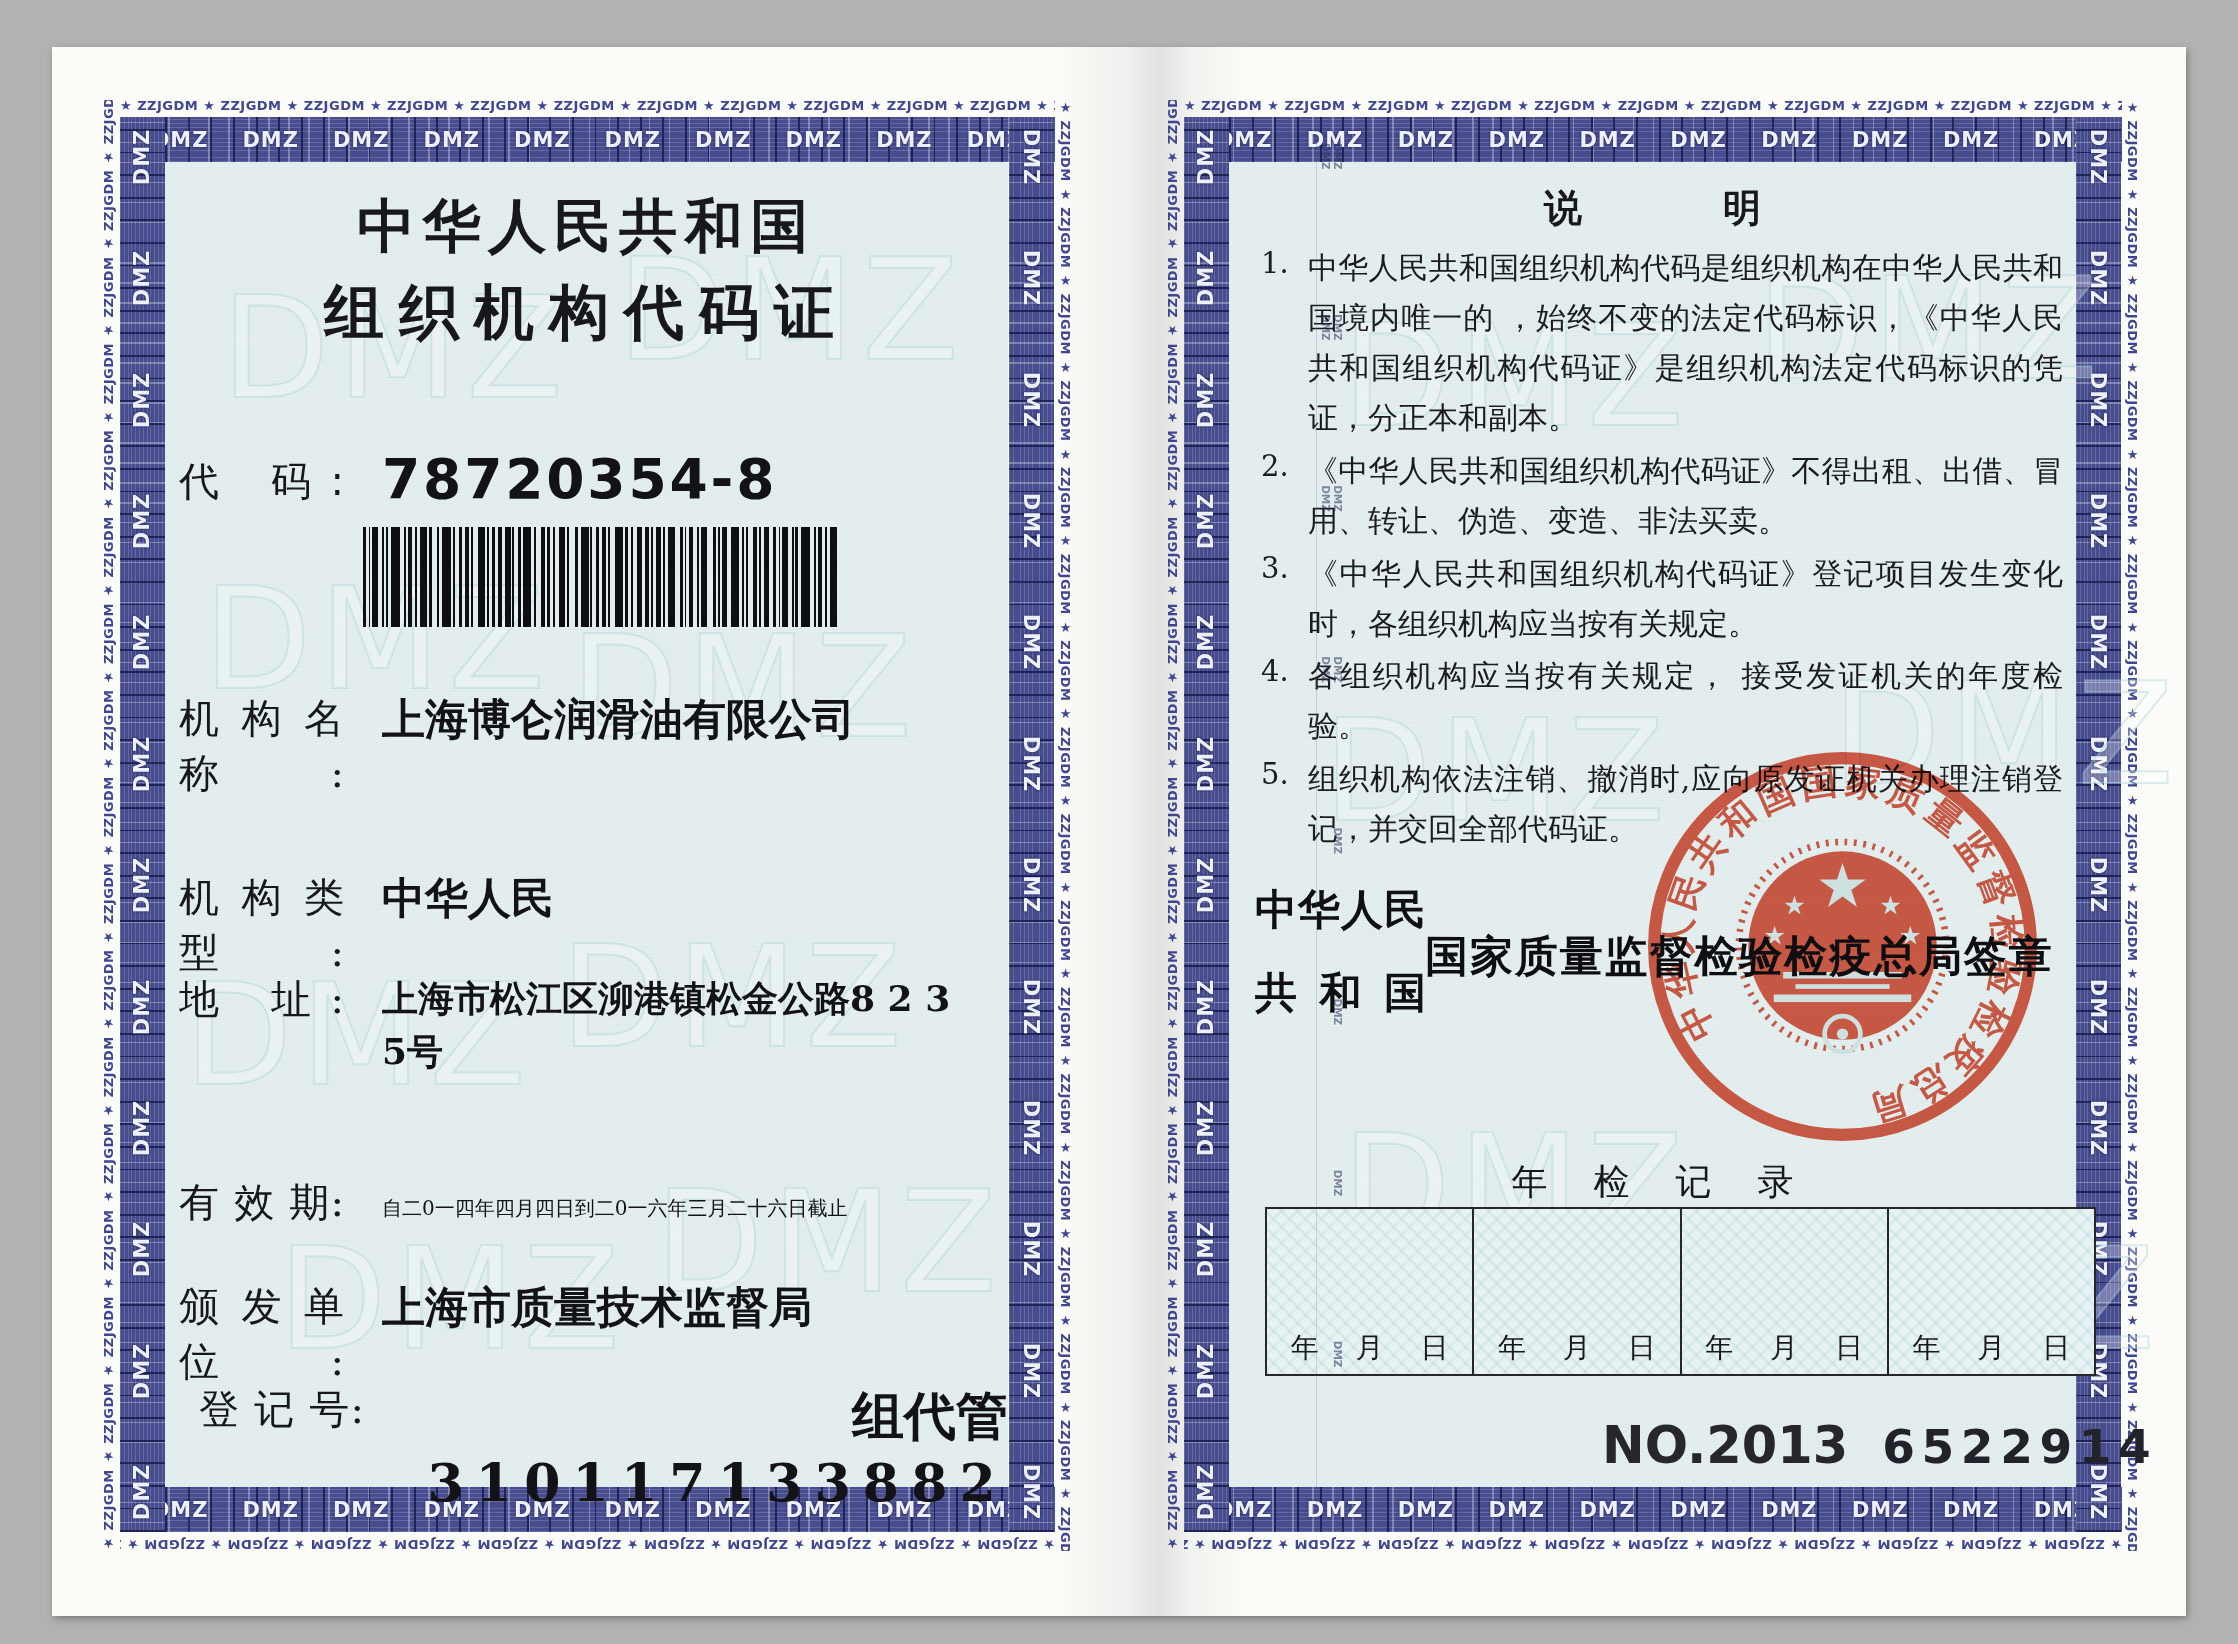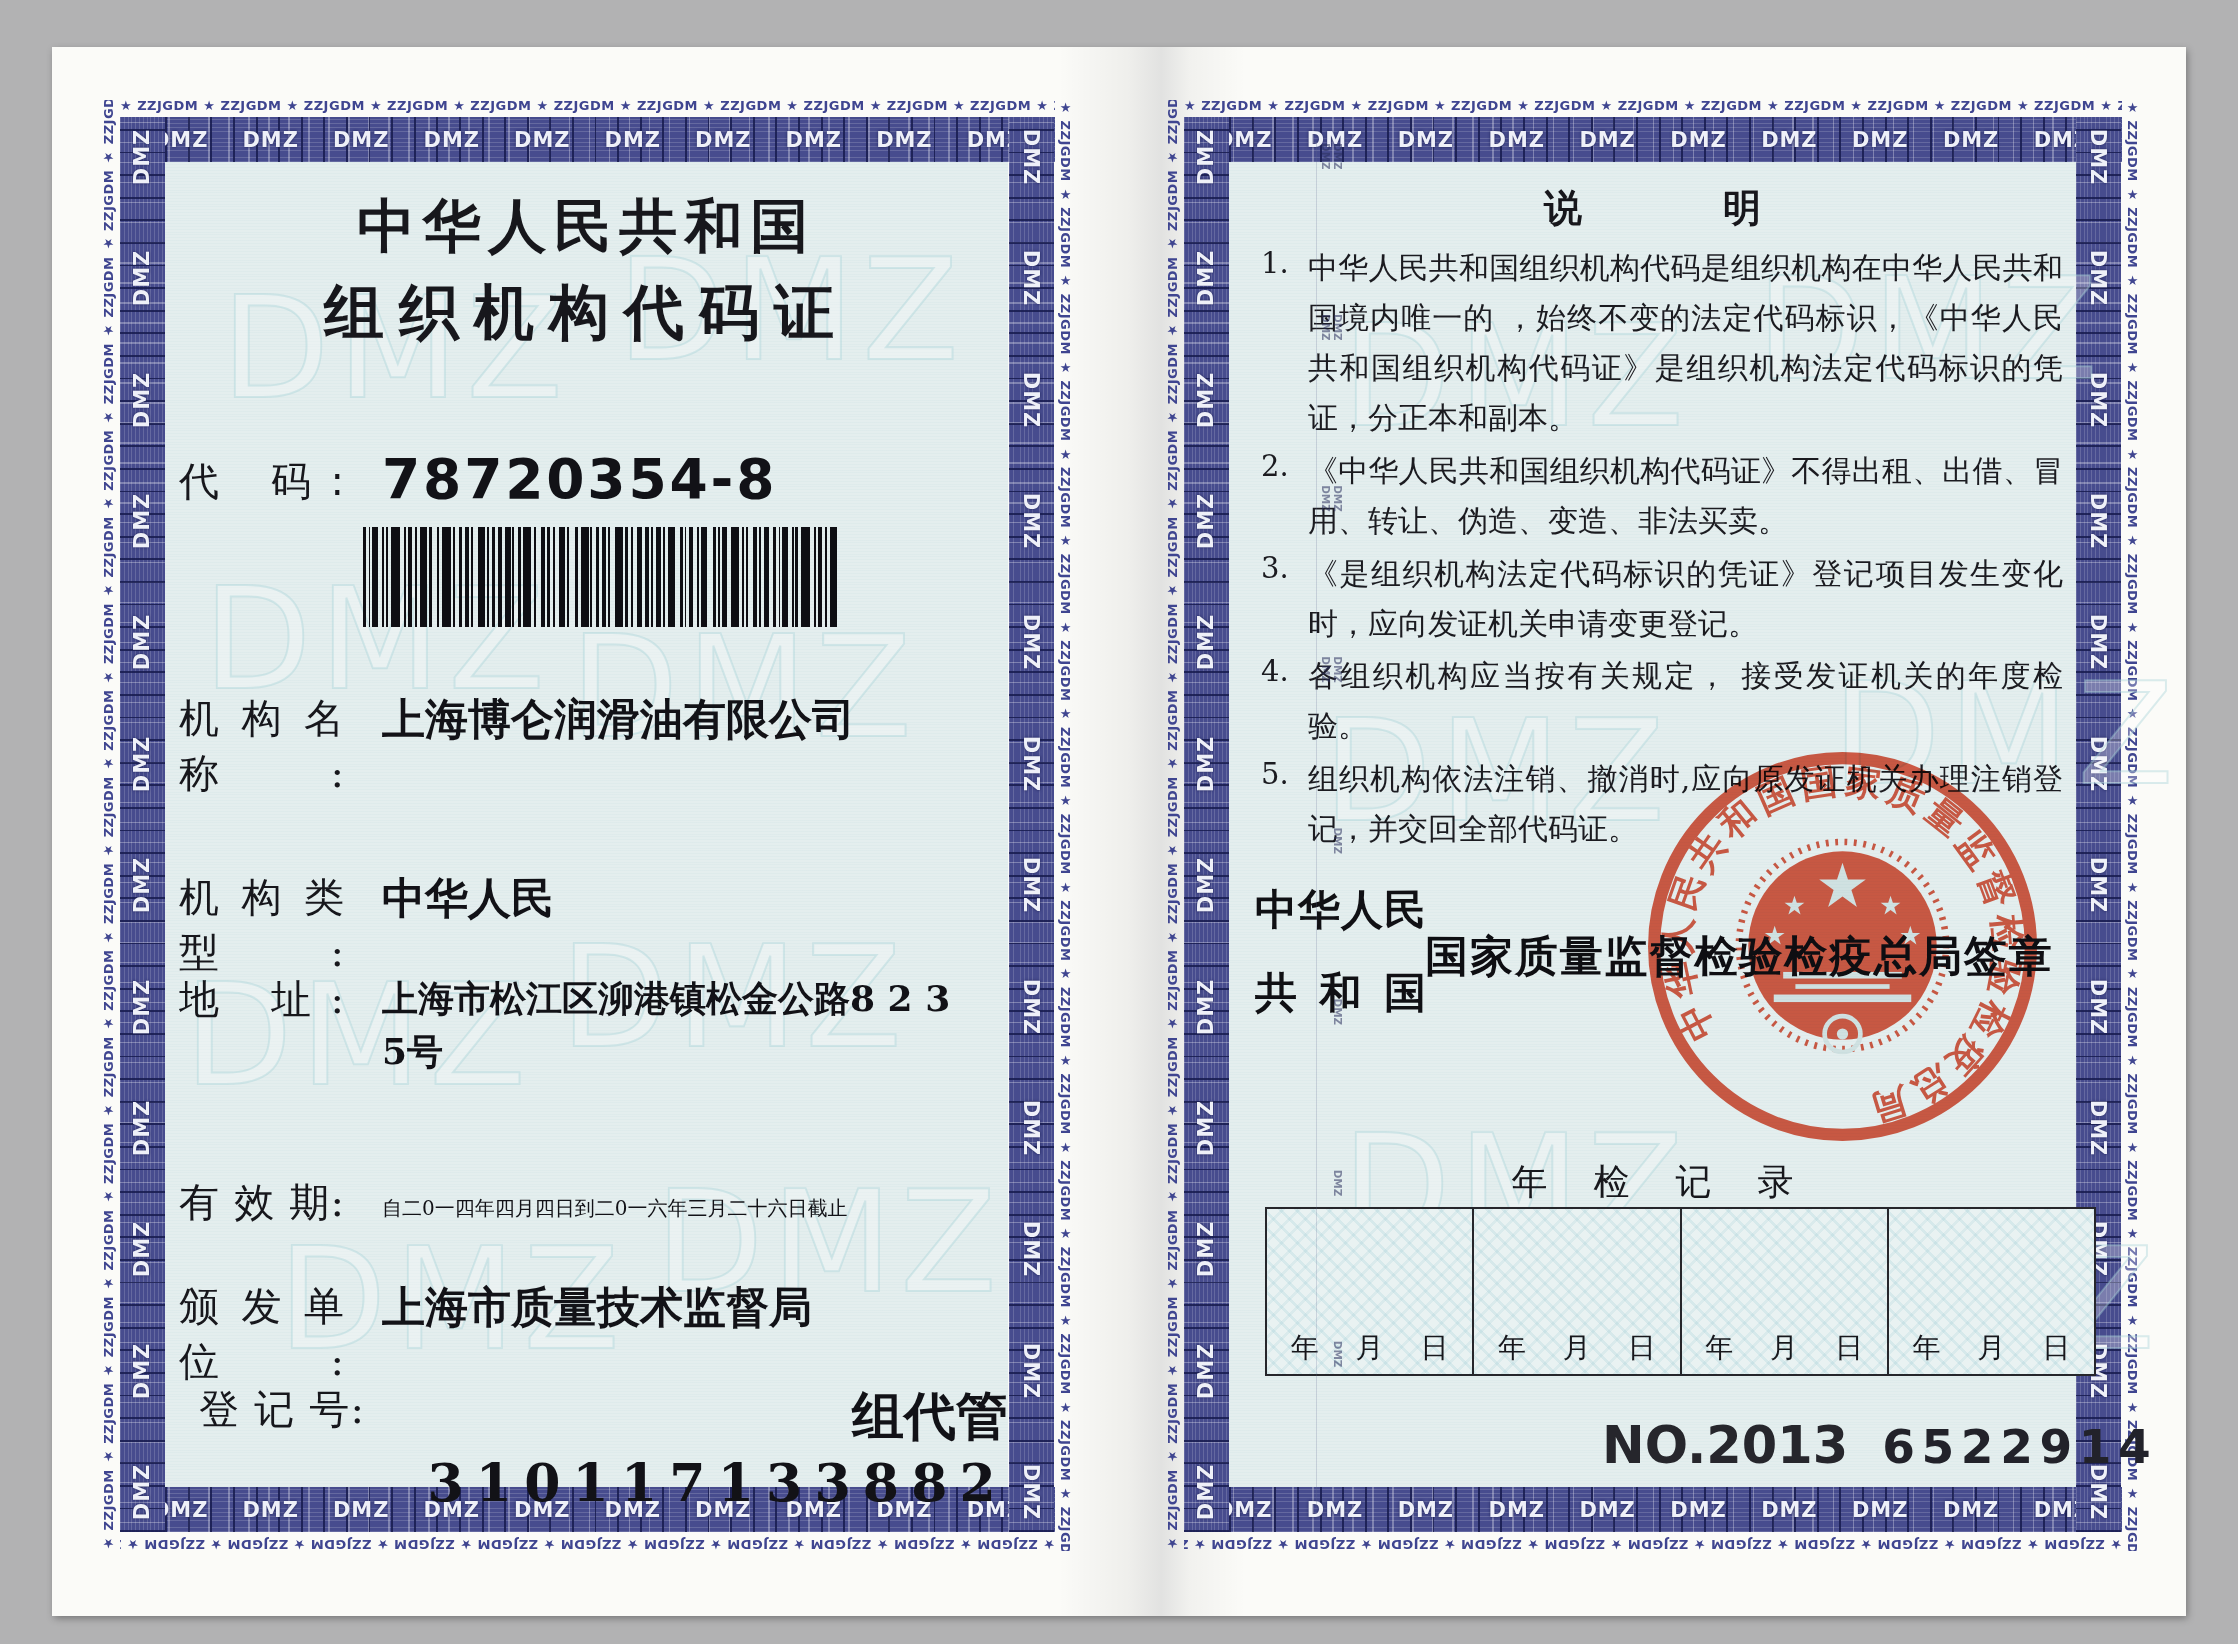--- a/index.html
+++ b/index.html
@@ -350,21 +350,21 @@
           <div class="note-item">
             <span class="note-num">1.</span>
             <span class="note-text">中华人民共和国组织机构代码是组织机构在中华人民共和国境内唯一的 ，始终不变的法定代码标识，《中华人民共和国组织机构代码证》是组织机构法定代码标识的凭证，分正本和副本。</span>
           </div>
           <div class="note-item">
             <span class="note-num">2.</span>
             <span class="note-text">《中华人民共和国组织机构代码证》不得出租、出借、冒用、转让、伪造、变造、非法买卖。</span>
           </div>
           <div class="note-item">
             <span class="note-num">3.</span>
-            <span class="note-text">《是组织机构法定代码标识的凭证》登记项目发生变化时，应向发证机关申请变更登记。</span>
+            <span class="note-text">《中华人民共和国组织机构代码证》登记项目发生变化时，各组织机构应当按有关规定。</span>
           </div>
           <div class="note-item">
             <span class="note-num">4.</span>
             <span class="note-text">各组织机构应当按有关规定， 接受发证机关的年度检验。</span>
           </div>
           <div class="note-item">
             <span class="note-num">5.</span>
             <span class="note-text">组织机构依法注销、撤消时,应向原发证机关办理注销登记，并交回全部代码证。</span>
           </div>
         </div>

